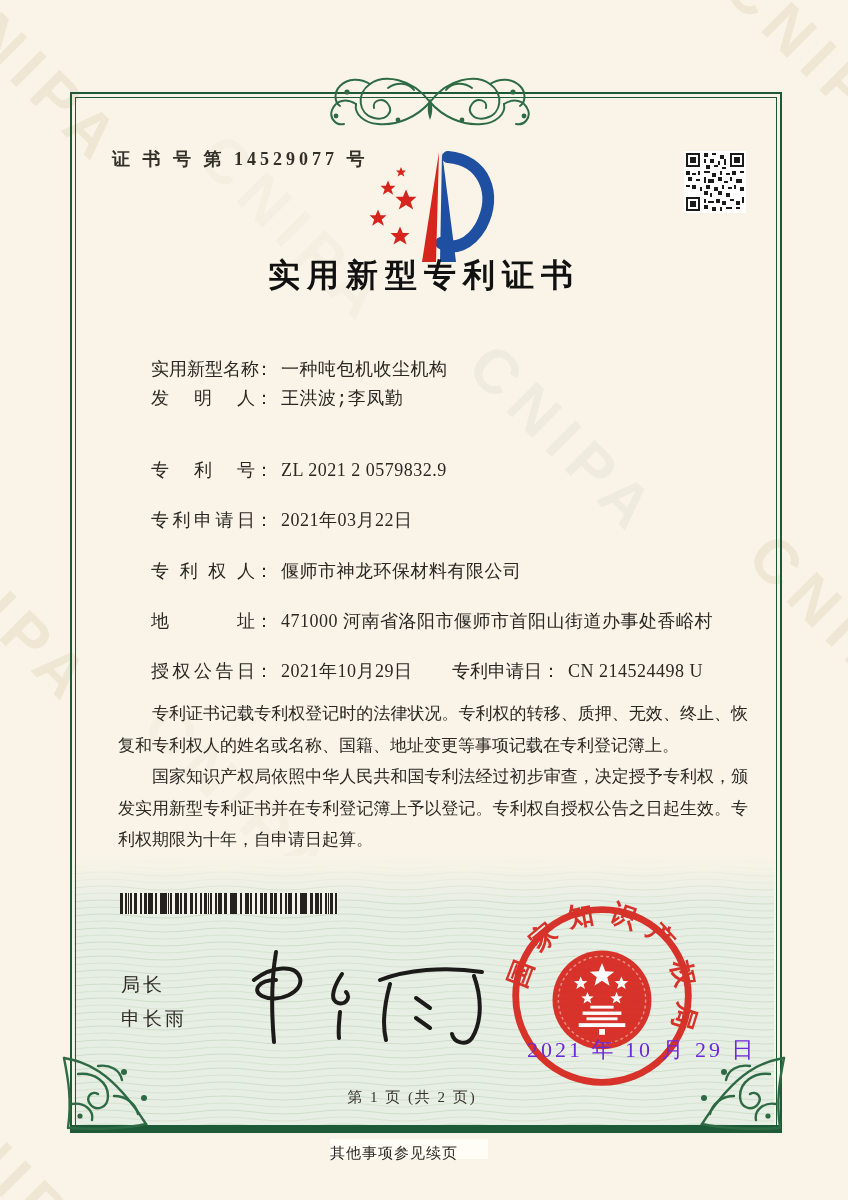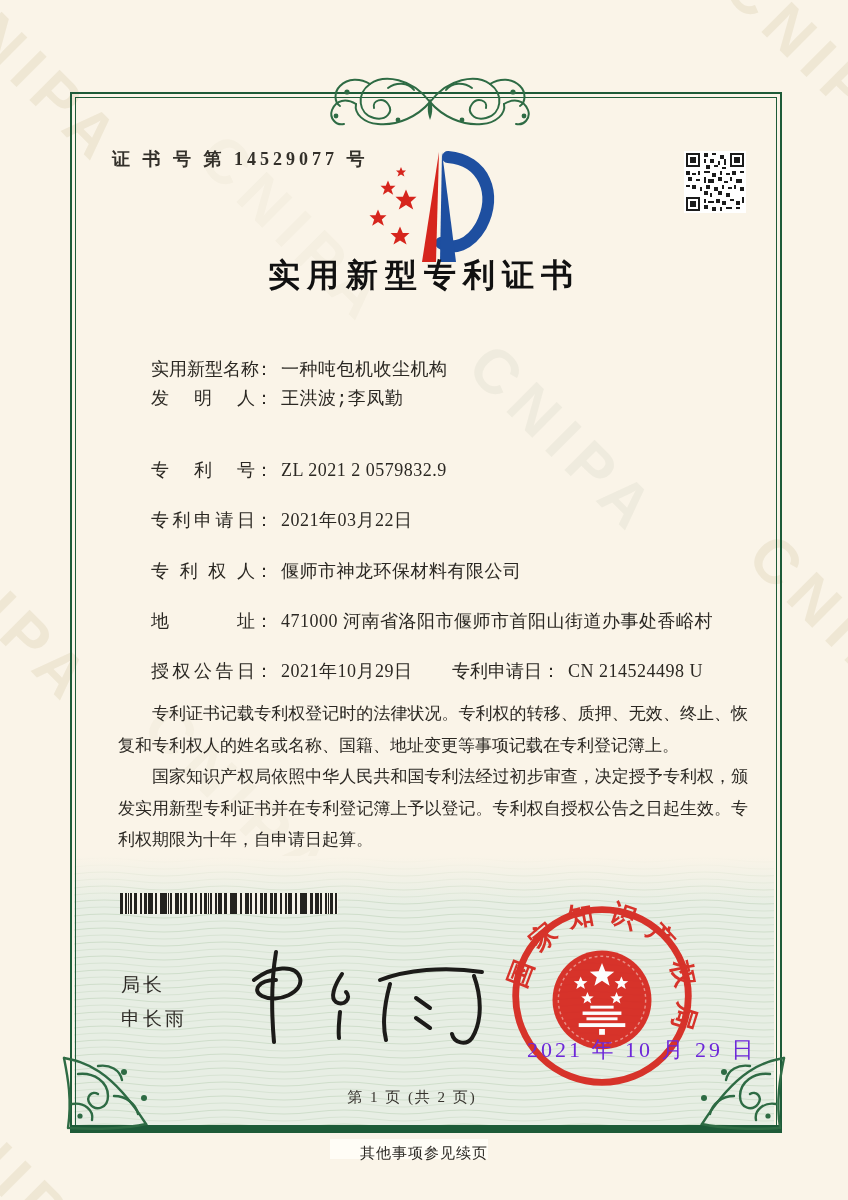--- a/index.html
+++ b/index.html
@@ -82,21 +82,21 @@
     position:absolute;left:527px;top:1035px;z-index:4;
     font-size:22px;letter-spacing:3px;color:#6d28d9;
   }
   
   .page-info{
     position:absolute;left:74px;top:1088px;width:676px;z-index:2;
     text-align:center;font-size:15px;color:#37342e;letter-spacing:2px;
   }
   .note-box{
     position:absolute;left:330px;top:1139px;width:158px;height:20px;z-index:2;
-    background:#fffdf6;text-align:right;font-size:15px;line-height:28px;
+    background:#fffdf6;text-align:left;font-size:15px;line-height:28px;
     letter-spacing:1px;color:#2b2823;
   }
 </style>
 </head>
 <body>
 
 <div class="wm" style="left:-30px;top:-40px;">CNIPA</div>
 <div class="wm" style="left:760px;top:-50px;">CNIPA</div>
 <div class="wm faint" style="left:235px;top:120px;">CNIPA</div>
 <div class="wm gray" style="left:505px;top:330px;">CNIPA</div>

